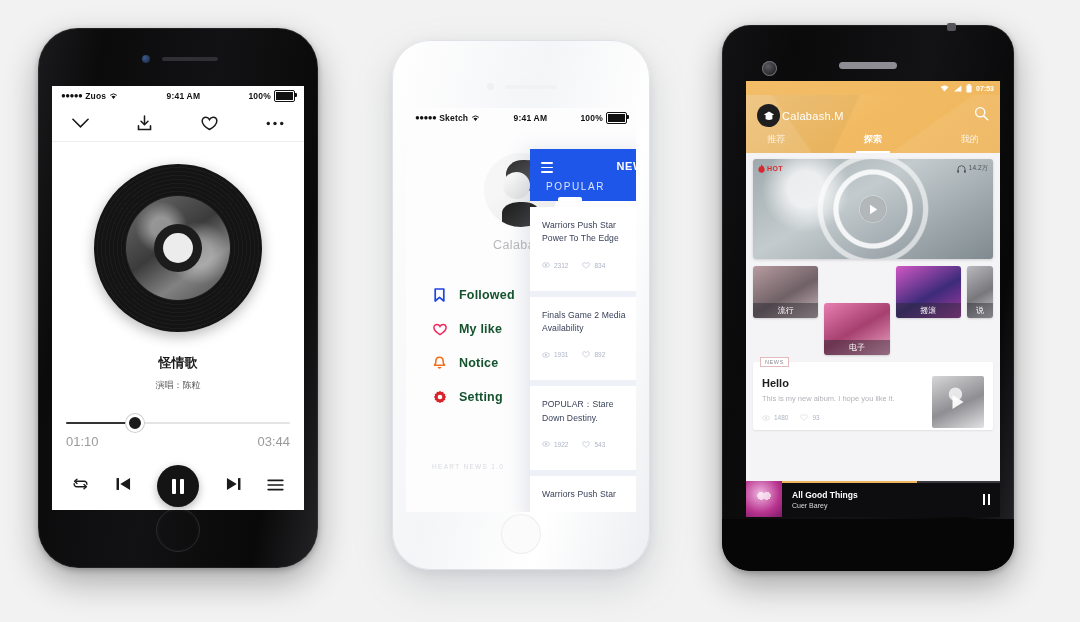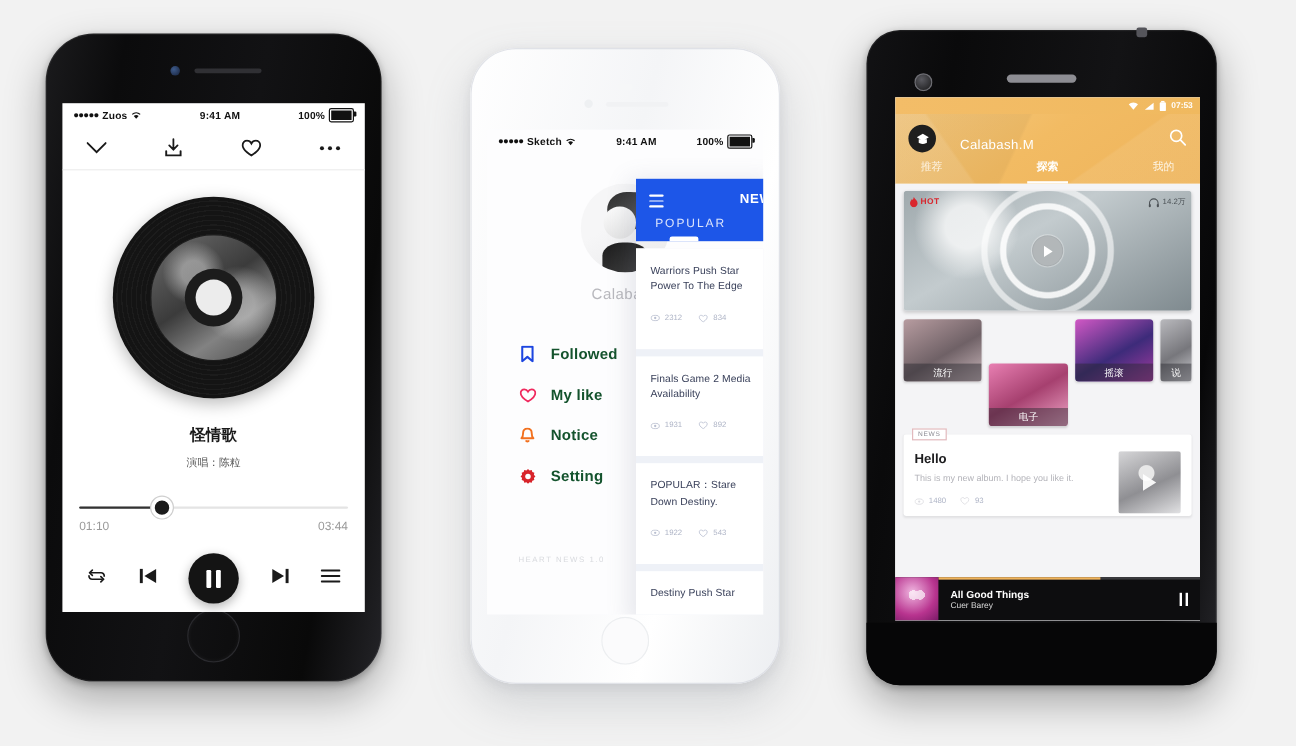--- a/index.html
+++ b/index.html
@@ -94,21 +94,21 @@
   .vinyl-art:after{content:"";position:absolute;left:50%;top:50%;transform:translate(-50%,-50%);
     width:30px;height:30px;border-radius:50%;background:#ececec;
     box-shadow:0 0 0 9px #1c1c1c;}
   .song-title{text-align:center;margin-top:22px;font-size:13px;font-weight:bold;color:#191919;}
   .song-artist{text-align:center;margin-top:7px;font-size:9px;color:#555;}
   .prog-row{margin:26px 14px 0;position:relative;height:10px;display:flex;align-items:center;}
   .prog-track{position:absolute;left:0;right:0;height:2px;background:#e4e4e4;border-radius:2px;}
   .prog-fill{position:absolute;left:0;height:2px;background:#333;border-radius:2px;}
   .prog-knob{position:absolute;width:12px;height:12px;border-radius:50%;background:#1b1b1b;
     border:3px solid #fff;box-shadow:0 0 0 1px #cfcfcf;transform:translateX(-50%);}
-  .time-row{display:flex;justify-content:space-between;margin:6px 14px 0;font-size:10px;color:#9a9a9a;align-items:flex-end;}
+  .time-row{display:flex;justify-content:space-between;margin:6px 14px 0;font-size:13px;color:#9a9a9a;align-items:flex-end;}
   .ctrl-row{display:flex;align-items:center;justify-content:space-between;margin:16px 20px 0;}
   .play-btn{width:42px;height:42px;border-radius:50%;background:#141414;
     display:flex;align-items:center;justify-content:center;box-shadow:0 3px 9px rgba(0,0,0,.3);}
   .play-btn i{display:block;width:4px;height:15px;background:#fff;margin:0 2px;border-radius:1px;}
 
   
   .drawer{position:absolute;inset:0;background:#fdfdfe;}
   .avatar{width:74px;height:74px;border-radius:50%;margin:26px auto 0;position:relative;overflow:hidden;
     background:
       radial-gradient(circle at 64% 26%,#202020 0 16%,transparent 17%),
@@ -145,21 +145,21 @@
   .an-status{height:14px;background:linear-gradient(90deg,#f3bd68,#f0b95f);
     display:flex;align-items:center;justify-content:flex-end;gap:4px;padding-right:6px;
     font-size:7px;color:#fff;font-weight:bold;}
   .an-header{background:linear-gradient(145deg,#f6c97e 0%,#f2bb63 45%,#eeb45b 100%);
     padding:0 0 0 0;position:relative;}
   .an-header:before{content:"";position:absolute;inset:0;
     background:
       linear-gradient(55deg,rgba(255,255,255,.10) 0 22%,transparent 23%),
       linear-gradient(-35deg,rgba(255,255,255,.08) 0 32%,transparent 33%),
       linear-gradient(115deg,rgba(0,0,0,.04) 0 40%,transparent 41%);}
-  .an-brandrow{display:flex;align-items:flex-end;gap:20px;padding:9px 11px 0;position:relative;}
+  .an-brandrow{display:flex;align-items:center;gap:2px;padding:9px 11px 0;position:relative;}
   .an-logo{width:23px;height:23px;border-radius:50%;background:#1e1e1e;
     display:flex;align-items:center;justify-content:center;flex:none;}
   .an-brand{font-size:11px;color:#fff;letter-spacing:.3px;flex:1;}
   .an-tabs{display:flex;position:relative;margin-top:0;gap:36px;}
   .an-tab{flex:1;text-align:center;font-size:9px;color:#fdf3e2;padding:6px 0 7px;position:relative;}
   .an-tab.active{color:#fff;font-weight:bold;}
   .an-tab.active:after{content:"";position:absolute;left:50%;transform:translateX(-50%);bottom:0;
     width:34px;height:2px;background:#fff;}
   .an-content{background:#f4f4f6;height:100%;padding:6px 7px 0;}
   .banner{height:100px;border-radius:3px;position:relative;overflow:hidden;
@@ -464,21 +464,21 @@
                 <span class="stat">
                   <svg width="8" height="7" viewBox="0 0 10 9">
                       <path d="M5 8 C5 8 0.7 5.5 0.7 3 C0.7 1.7 1.7 0.8 2.8 0.8 C3.7 0.8 4.6 1.4 5 2.2 C5.4 1.4 6.3 0.8 7.2 0.8 C8.3 0.8 9.3 1.7 9.3 3 C9.3 5.5 5 8 5 8 Z" stroke="#b9bfd0" stroke-width=".9" fill="none"></path>
                     </svg>
                   <b style="font-weight:normal">543</b>
                 </span>
               </div>
             </div>
 
             <div class="news-card">
-              <div class="news-title">Destiny Push Star</div>
+              <div class="news-title">Warriors Push Star</div>
             </div>
 
           </div>
         </div>
       </div>
 
     </div>
   </div>
 
   <div class="phone" id="phone-android">

